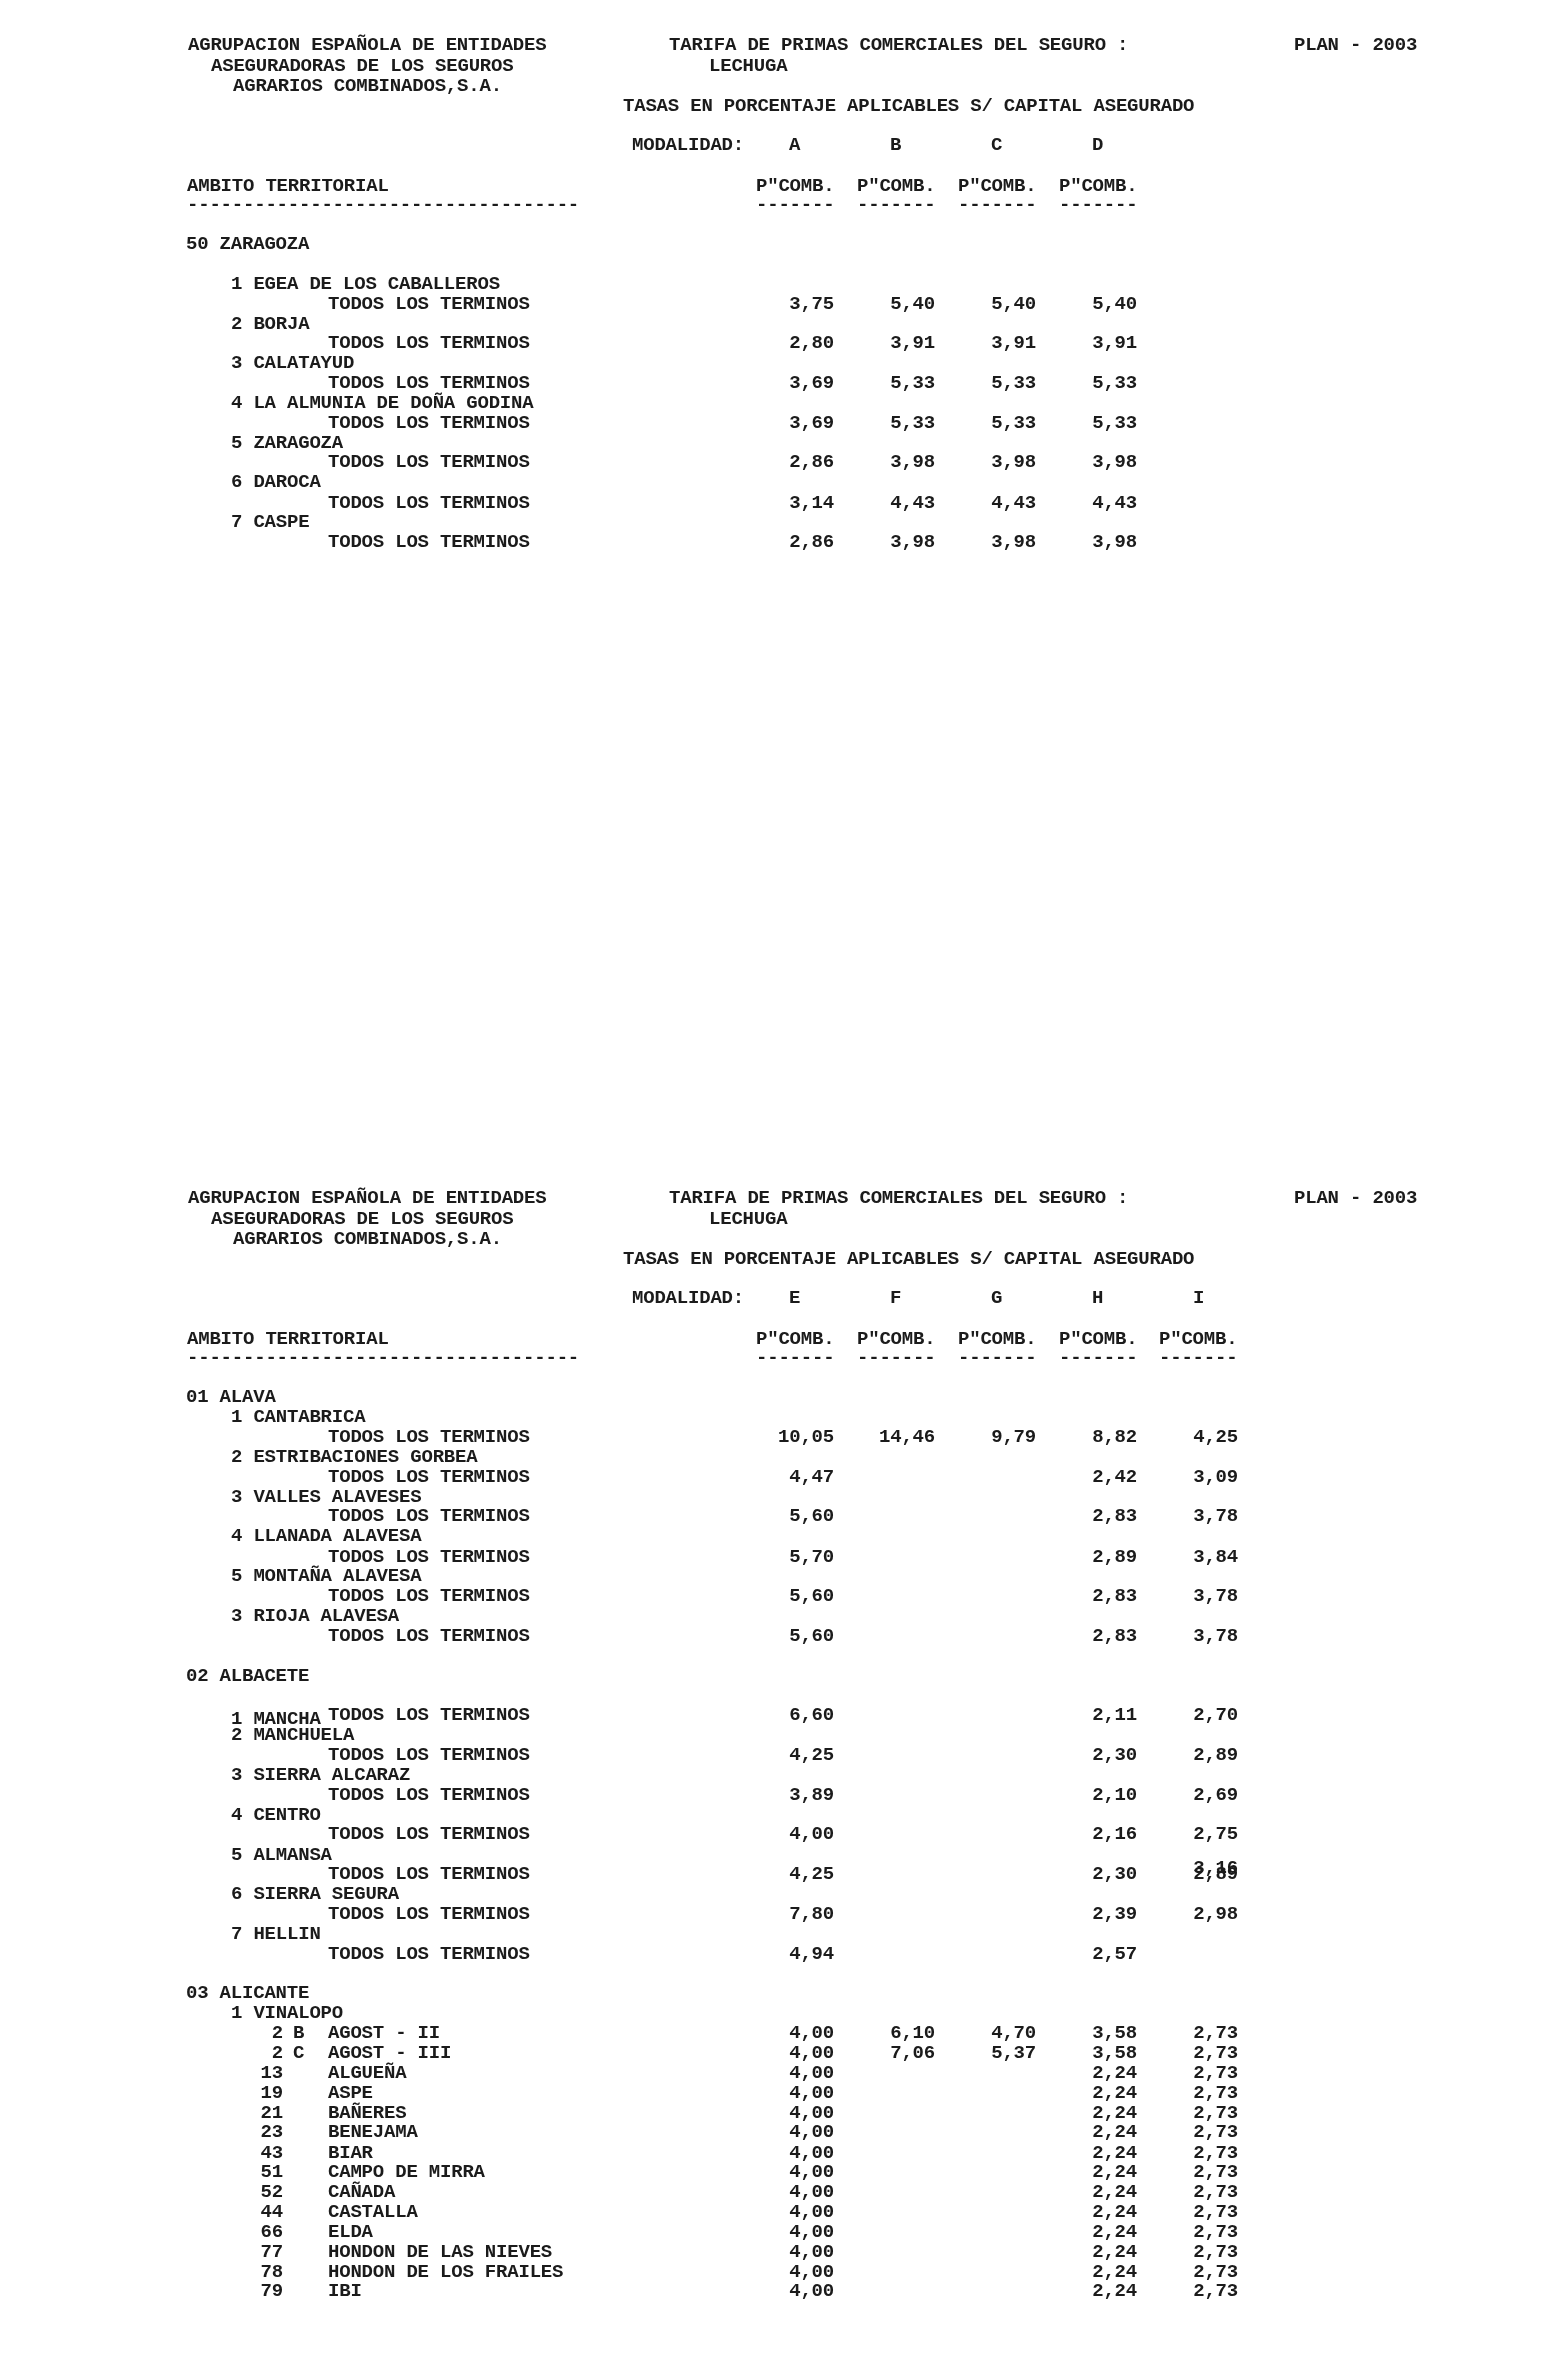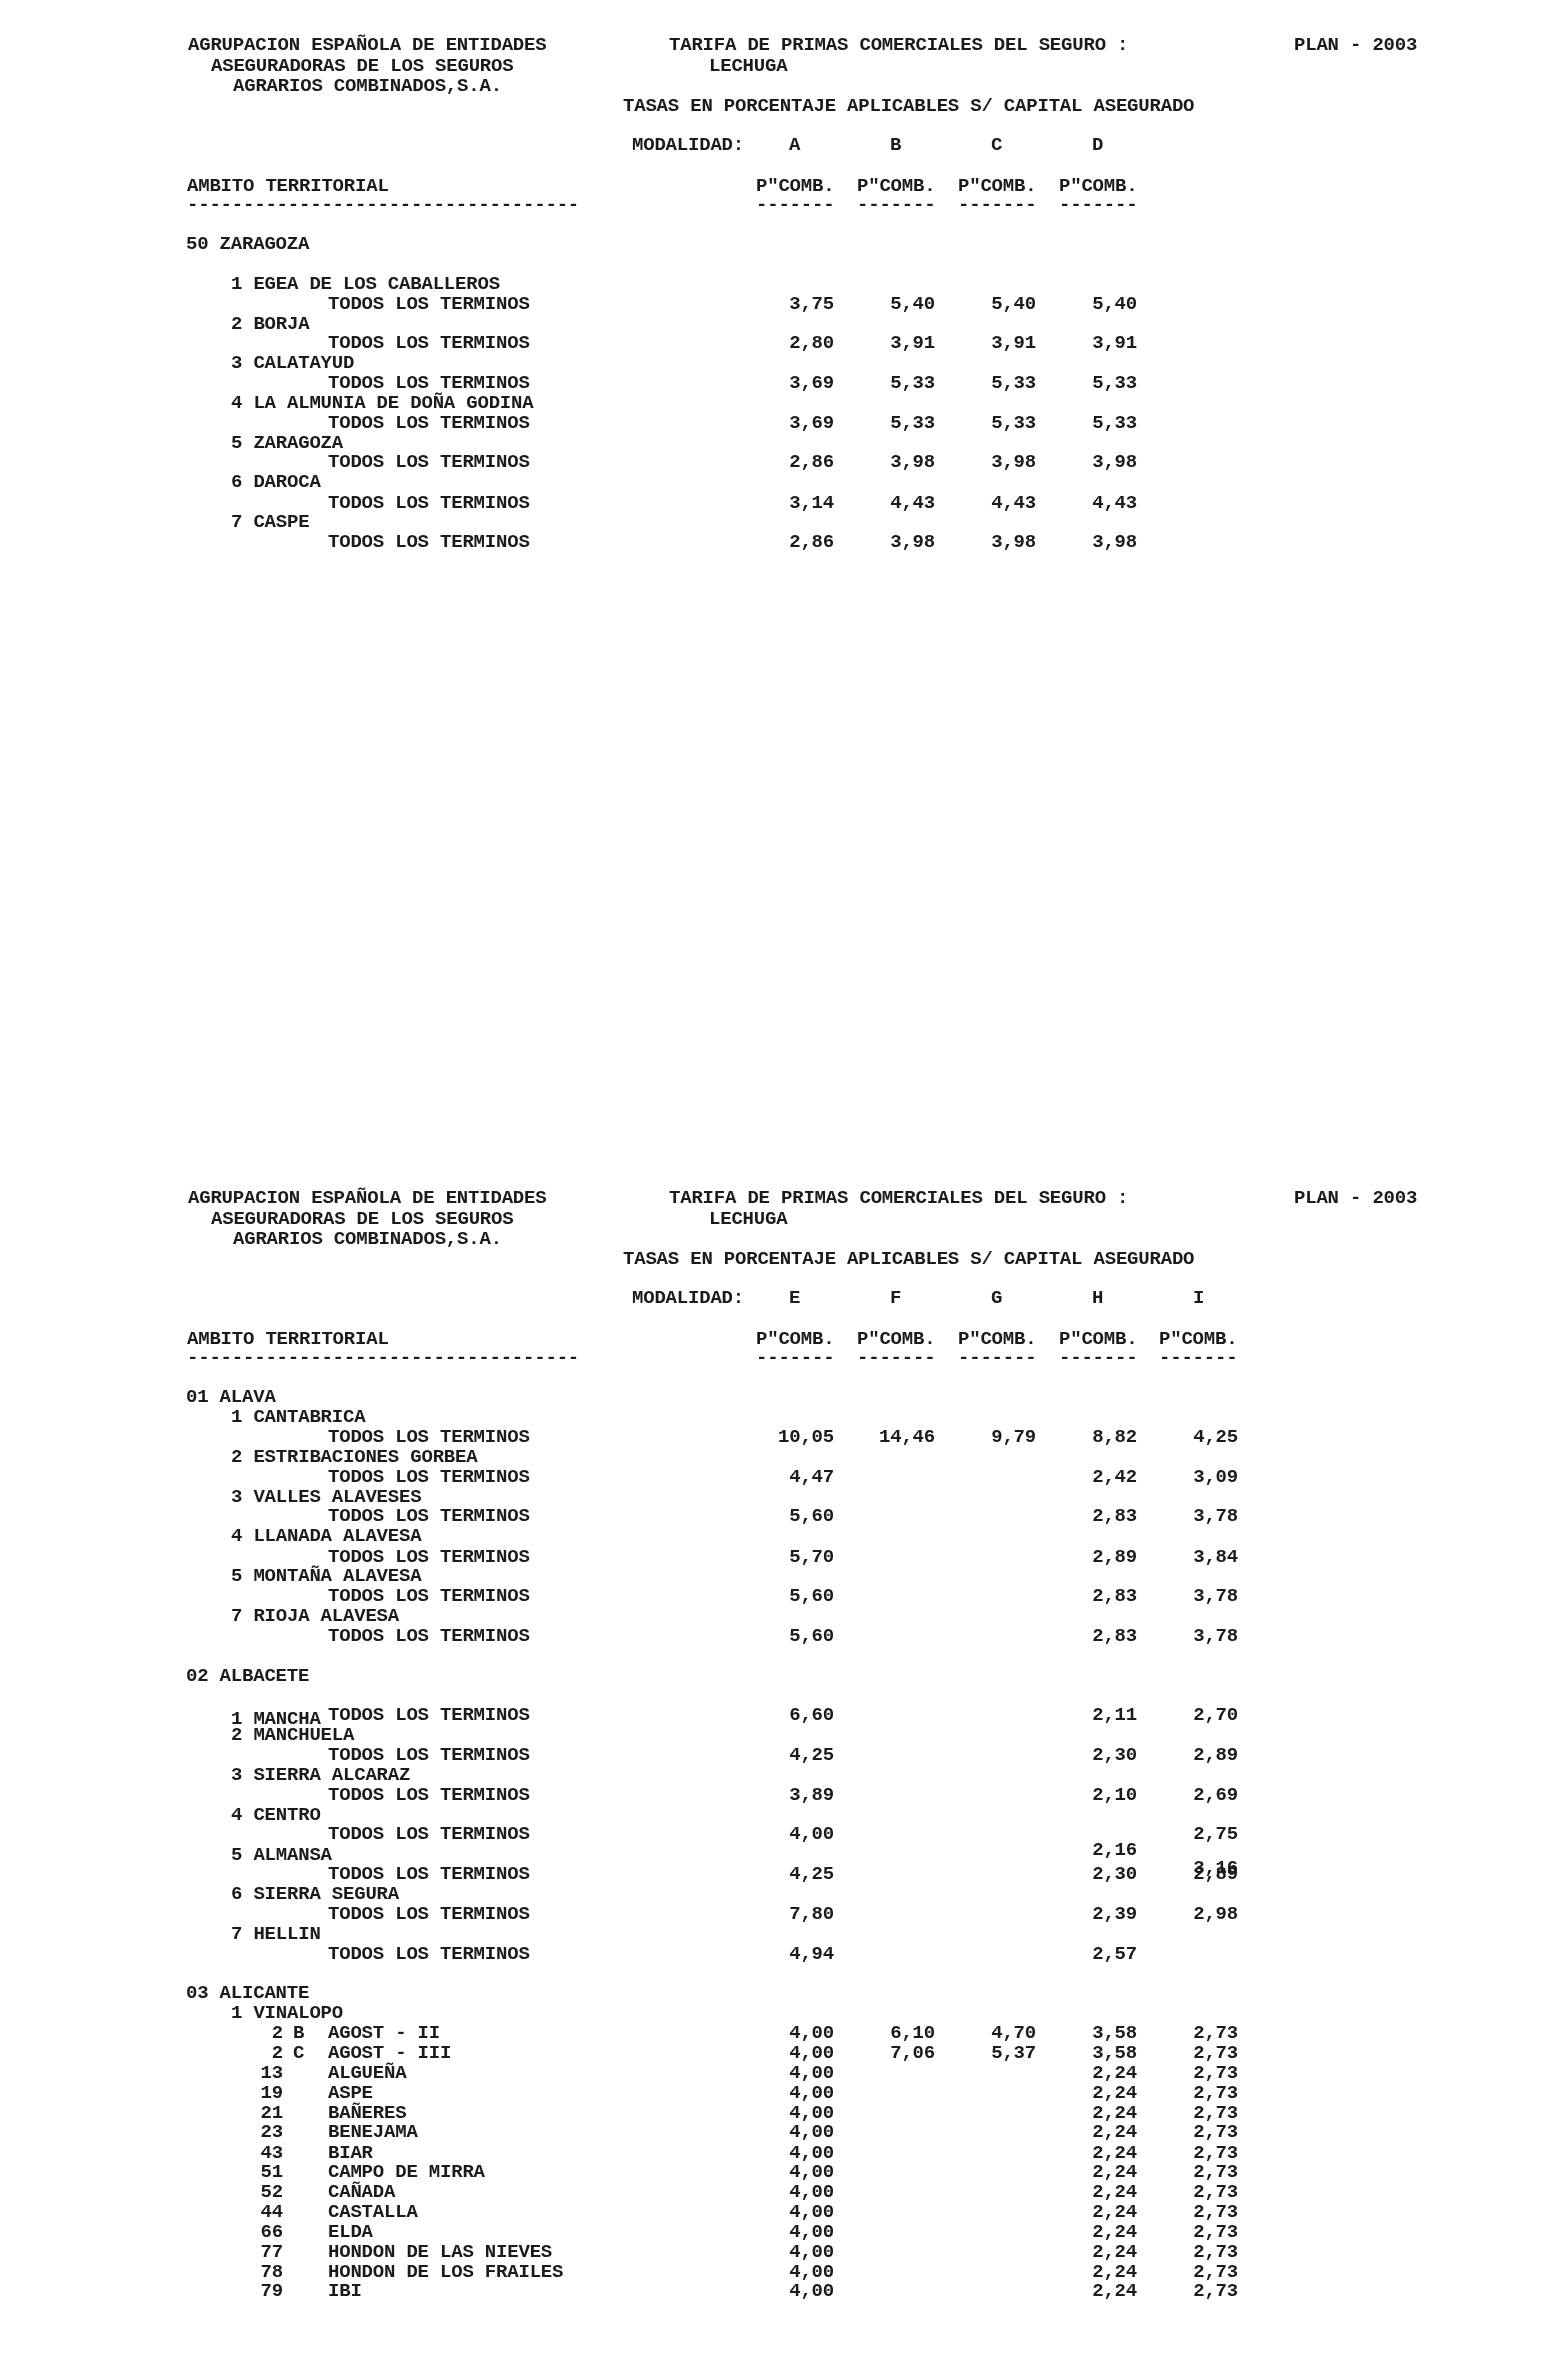--- a/index.html
+++ b/index.html
@@ -143,21 +143,21 @@
     <div class="ln" style="left: 231px; top: 1527px;">4 LLANADA ALAVESA</div>
     <div class="ln" style="left: 328px; top: 1548px;">TODOS LOS TERMINOS</div>
     <div class="ln num" style="left: 743px; top: 1548px;">5,70</div>
     <div class="ln num" style="left: 1046px; top: 1548px;">2,89</div>
     <div class="ln num" style="left: 1147px; top: 1548px;">3,84</div>
     <div class="ln" style="left: 231px; top: 1567px;">5 MONTAÑA ALAVESA</div>
     <div class="ln" style="left: 328px; top: 1587px;">TODOS LOS TERMINOS</div>
     <div class="ln num" style="left: 743px; top: 1587px;">5,60</div>
     <div class="ln num" style="left: 1046px; top: 1587px;">2,83</div>
     <div class="ln num" style="left: 1147px; top: 1587px;">3,78</div>
-    <div class="ln" style="left: 231px; top: 1607px;">7 RIOJA ALAVESA</div>
+    <div class="ln" style="left: 231px; top: 1607px;">3 RIOJA ALAVESA</div>
     <div class="ln" style="left: 328px; top: 1627px;">TODOS LOS TERMINOS</div>
     <div class="ln num" style="left: 743px; top: 1627px;">5,60</div>
     <div class="ln num" style="left: 1046px; top: 1627px;">2,83</div>
     <div class="ln num" style="left: 1147px; top: 1627px;">3,78</div>
     <div class="ln" style="left: 186px; top: 1667px;">02 ALBACETE</div>
     <div class="ln" style="left: 231px; top: 1686px; margin-top: 24px;">1 MANCHA</div>
     <div class="ln" style="left: 328px; top: 1706px;">TODOS LOS TERMINOS</div>
     <div class="ln num" style="left: 743px; top: 1706px;">6,60</div>
     <div class="ln num" style="left: 1046px; top: 1706px;">2,11</div>
     <div class="ln num" style="left: 1147px; top: 1706px;">2,70</div>
@@ -167,21 +167,21 @@
     <div class="ln num" style="left: 1046px; top: 1746px;">2,30</div>
     <div class="ln num" style="left: 1147px; top: 1746px;">2,89</div>
     <div class="ln" style="left: 231px; top: 1766px;">3 SIERRA ALCARAZ</div>
     <div class="ln" style="left: 328px; top: 1786px;">TODOS LOS TERMINOS</div>
     <div class="ln num" style="left: 743px; top: 1786px;">3,89</div>
     <div class="ln num" style="left: 1046px; top: 1786px;">2,10</div>
     <div class="ln num" style="left: 1147px; top: 1786px;">2,69</div>
     <div class="ln" style="left: 231px; top: 1806px;">4 CENTRO</div>
     <div class="ln" style="left: 328px; top: 1825px;">TODOS LOS TERMINOS</div>
     <div class="ln num" style="left: 743px; top: 1825px;">4,00</div>
-    <div class="ln num" style="left: 1046px; top: 1825px; margin-top: 16px;">2,16</div>
+    <div class="ln num" style="left: 1046px; top: 1825px;">2,16</div>
     <div class="ln num" style="left: 1147px; top: 1825px;">2,75</div>
     <div class="ln" style="left: 231px; top: 1846px;">5 ALMANSA</div>
     <div class="ln" style="left: 328px; top: 1865px;">TODOS LOS TERMINOS</div>
     <div class="ln num" style="left: 743px; top: 1865px;">4,25</div>
     <div class="ln num" style="left: 1046px; top: 1865px;">2,30</div>
     <div class="ln num" style="left: 1147px; top: 1865px;">2,89</div>
     <div class="ln" style="left: 231px; top: 1885px;">6 SIERRA SEGURA</div>
     <div class="ln" style="left: 328px; top: 1905px;">TODOS LOS TERMINOS</div>
     <div class="ln num" style="left: 743px; top: 1905px;">7,80</div>
     <div class="ln num" style="left: 1046px; top: 1905px;">2,39</div>

